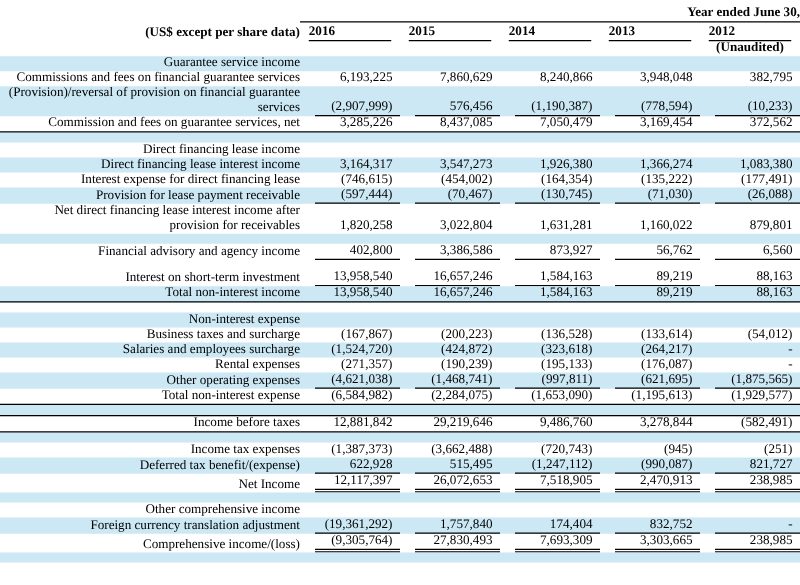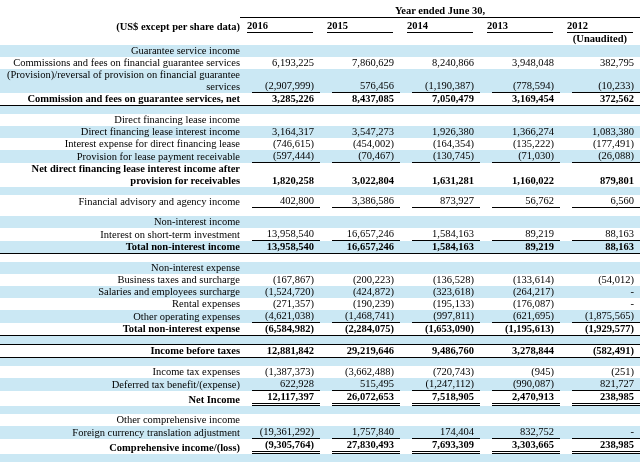--- a/index.html
+++ b/index.html
@@ -7,30 +7,30 @@
     width:640px;height:468px;box-sizing:border-box;background:var(--bg,#fff);
     font-family:"Liberation Serif","DejaVu Serif",serif;color:var(--text,#000);
     padding-top:3px;overflow:hidden;
   }
   table{width:640px;border-collapse:collapse;table-layout:fixed;font-size:10.5px;}
   col.c-label{width:240px;}
   col.c-val{width:80px;}
   td{padding:0;vertical-align:bottom;line-height:12px;}
   thead td{font-weight:bold;}
   .lbl{padding-left:5px;text-align:right;}
-  .period-cell{text-align:center;border-bottom:1px solid var(--rule,#000);height:14px;}
+  .period-cell{text-align:right;border-bottom:1px solid var(--rule,#000);height:14px;}
   .year-cell{height:15px;}
   .yu{margin:0 7px;border-bottom:1px solid var(--rule,#000);}
   .unaud-cell{height:12px;text-align:center;}
   .valcell{text-align:right;}
   .v{margin-left:12px;padding-right:6px;min-height:12px;}
   .u1{border-bottom:1px solid var(--rule,#000);}
   .u2{border-bottom:3px double var(--rule,#000);}
   .stripe{background:var(--stripe,#cbe8f4);}
-  .bold{font-weight:bold;}
+  .bold{font-weight:normal;}
   .rt td{border-top:1px solid var(--rule,#000);}
   .rb td{border-bottom:1px solid var(--rule,#000);}
   .sp{height:8px;}
 </style>
 </head>
 <body>
 
 <div class="page">
   <table>
     <colgroup>
@@ -256,38 +256,20 @@
           <td class="valcell">
             <div class="v u1">56,762</div>
           </td>
           <td class="valcell">
             <div class="v u1">6,560</div>
           </td>
         </tr>
         <tr class="">
           <td colspan="6" class="sp"></td>
         </tr>
-        <tr class="stripe ">
-          <td class="lbl">Non-interest income</td>
-          <td class="valcell">
-            <div class="v"></div>
-          </td>
-          <td class="valcell">
-            <div class="v"></div>
-          </td>
-          <td class="valcell">
-            <div class="v"></div>
-          </td>
-          <td class="valcell">
-            <div class="v"></div>
-          </td>
-          <td class="valcell">
-            <div class="v"></div>
-          </td>
-        </tr>
         <tr class="">
           <td class="lbl">Interest on short-term investment</td>
           <td class="valcell">
             <div class="v u1">13,958,540</div>
           </td>
           <td class="valcell">
             <div class="v u1">16,657,246</div>
           </td>
           <td class="valcell">
             <div class="v u1">1,584,163</div>

